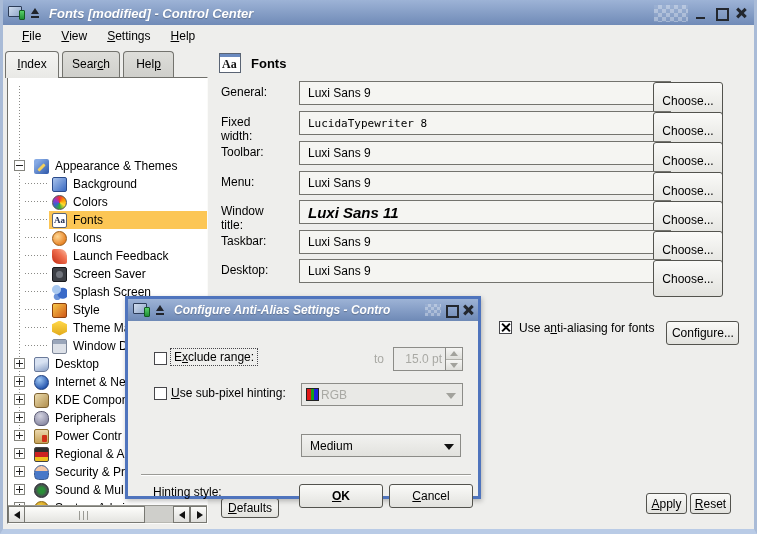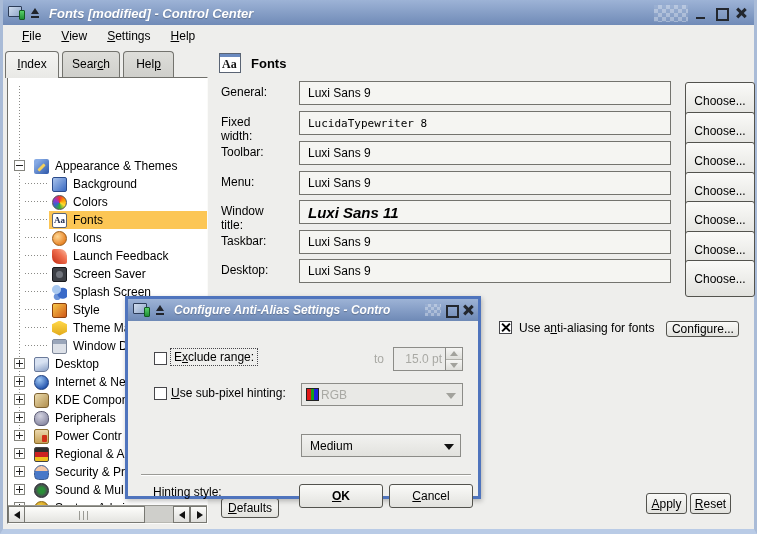--- a/index.html
+++ b/index.html
@@ -125,29 +125,29 @@
   #main-header .htitle { font-weight:bold; font-size:13px; }
   .frow { position:absolute; left:0; height:24px; }
   .frow .flabel { position:absolute; left:8px; top:4px; }
   .frow .ffield { position:absolute; left:86px; top:0; width:372px; height:24px;
     background:#f5f5f2; border:1px solid #73736e; display:flex; align-items:center; padding-left:8px;
     white-space:nowrap; overflow:hidden;}
   .frow .ffield.mono { font-family:"DejaVu Sans Mono",monospace; font-size:11px;}
   .frow .ffield.bigtitle { font-weight:bold; font-style:italic; font-size:15px;}
   .btn { background:linear-gradient(#fafaf8,#e2e2de); border:1px solid #53534e; border-radius:3px;
     text-align:center; cursor:default; display:flex; align-items:center; justify-content:center;}
-  .frow .choose { position:absolute; left:472px; top:1px; width:70px; height:37px; }
+  .frow .choose { position:absolute; left:440px; top:1px; width:70px; height:37px; }
   #adjust-all { position:absolute; left:423px; top:237px; width:110px; height:22px;}
   #aa-row { position:absolute; left:286px; top:270px; height:26px; display:flex; align-items:flex-start;}
   .checkbox { width:13px; height:13px; background:#fff; border:1px solid #46464a; position:relative; flex:none;}
   .checkbox.checked::before,.checkbox.checked::after { content:""; position:absolute; left:5px; top:0px;
     width:2px; height:11px; background:#000;}
   .checkbox.checked::before{ transform:rotate(45deg);} .checkbox.checked::after{ transform:rotate(-45deg);}
   #aa-label { margin:0 12px 0 7px; }
-  #configure-btn { width:73px; height:16px; }
+  #configure-btn { width:73px; height:24px; }
   #defaults-btn { position:absolute; left:8px; top:447px; width:58px; height:20px;}
   #apply-btn { position:absolute; left:433px; top:442px; width:41px; height:21px; }
   #reset-btn { position:absolute; left:477px; top:442px; width:41px; height:21px; }
   
   #dialog { position:absolute; left:122px; top:296px; width:356px; height:203px;
     background:#eeeeec; border:3px solid var(--dialog-border,#4f74bd); z-index:10;
     box-shadow:1px 2px 5px rgba(0,0,0,.25);}
   #dialog .titlebar { height:22px; font-size:12px; }
   #dialog .tb-pattern { width:16px; height:12px; margin-right:3px; background-size:6px 6px;}
   #dialog .wbtn { width:14px; height:14px; margin-right:3px;}

